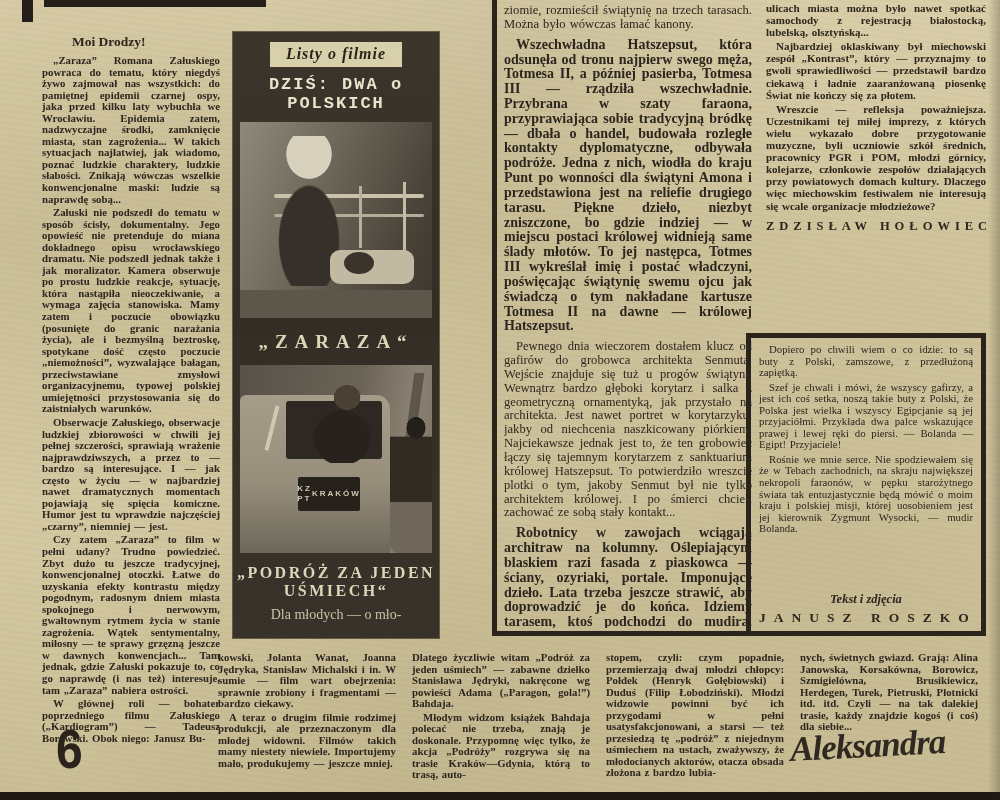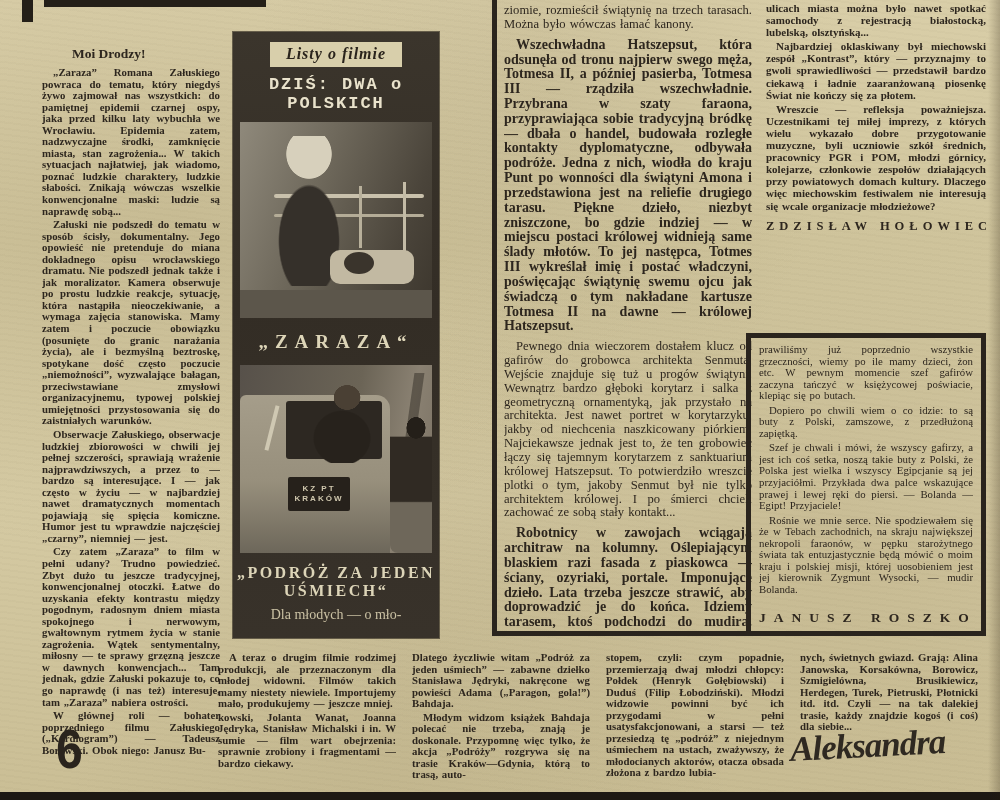--- a/index.html
+++ b/index.html
@@ -14,21 +14,21 @@
       repeating-linear-gradient(7deg, rgba(40,30,10,0.02) 0 2px, transparent 2px 6px),
       linear-gradient(180deg,#d9cea8 0%,#d0c59d 30%,#d5caa3 62%,#cabe95 100%);
   }
   .edge-top-strip{position:absolute;left:44px;top:0;width:222px;height:7px;background:#241f18;}
   .edge-top-nub{position:absolute;left:22px;top:0;width:11px;height:22px;background:#241f18;}
   .edge-bottom{position:absolute;left:0;top:792px;width:1000px;height:8px;background:#1d1813;}
   .edge-right-shade{position:absolute;right:0;top:0;width:12px;height:800px;
     background:linear-gradient(90deg,transparent,rgba(40,30,15,0.25));}
 
   
-  .left-col{position:absolute;left:42px;top:46px;width:178px;height:744px;overflow:hidden;}
+  .left-col{position:absolute;left:42px;top:34px;width:178px;height:744px;overflow:hidden;}
   .left-col h2{font-size:13.5px;margin:0 0 5px 30px;font-weight:bold;}
   .body-sm p{font-size:10.8px;line-height:1.07;font-weight:bold;text-align:justify;
     text-indent:11px;margin:0 0 2px 0;word-spacing:1px;}
 
   
   .film-box{position:absolute;left:233px;top:32px;width:206px;height:606px;overflow:hidden;
     background:linear-gradient(180deg,#3b352c 0%,#332d25 45%,#38322a 100%);
     box-shadow:0 0 0 1px rgba(30,25,18,0.6);}
   .fb-label-row{text-align:center;margin-top:10px;}
   .fb-label{display:inline-block;background:#d8cfab;color:#2a241c;font-style:italic;
@@ -61,22 +61,22 @@
     background:linear-gradient(180deg,#a59d8a 0%,#978f7c 55%,#6d675a 100%);border-radius:6px 14px 0 0;}
   .ph2-window{position:absolute;left:46px;top:36px;width:96px;height:58px;background:#2d2822;border-radius:3px;}
   .ph2-mirror{position:absolute;left:30px;top:40px;width:4px;height:46px;background:#cfc8b2;transform:rotate(14deg);}
   .ph2-driver{position:absolute;left:70px;top:20px;width:64px;height:78px;
     background:radial-gradient(ellipse 34% 26% at 58% 16%, #4a4034 0 60%, transparent 62%),
                radial-gradient(ellipse 70% 55% at 50% 68%, #27221c 0 62%, transparent 65%);}
   .ph2-boy{position:absolute;left:150px;top:52px;width:52px;height:136px;
     background:radial-gradient(ellipse 30% 13% at 50% 8%, #241f19 0 60%, transparent 62%),
                linear-gradient(180deg, transparent 14%, #302a23 15% 62%, #6e675a 63% 100%);
     border-radius:8px;}
-  .ph2-sign{position:absolute;left:48px;top:112px;width:62px;height:34px;background:#26211b;
-    border-radius:2px;display:flex;flex-direction:column;align-items:center;justify-content:center;}
+  .ph2-sign{position:absolute;left:58px;top:112px;width:62px;height:34px;background:#26211b;
+    border-radius:2px;display:flex;flex-direction:row;align-items:center;justify-content:center;}
   .ph2-sign div{color:#cfc7ae;font-family:"Liberation Sans", sans-serif;font-weight:bold;
     font-size:8px;line-height:1.2;letter-spacing:2px;}
 
   
   .frame-left{position:absolute;left:492px;top:0;width:5px;height:636px;background:#2a241d;}
   .frame-bottom{position:absolute;left:492px;top:631px;width:494px;height:5px;background:#2a241d;}
   .mid-col{position:absolute;left:504px;top:4px;width:248px;height:624px;overflow:hidden;}
   .mid-col p{margin:0 0 6px 0;text-align:justify;word-spacing:1px;}
   .mid-col p.sm{font-size:14px;line-height:1.06;font-weight:bold;text-indent:12px;}
   .mid-col p.lg{font-size:12.6px;line-height:1.1;font-weight:normal;text-indent:12px;}
@@ -178,31 +178,31 @@
 
   <div class="fest-col">
     <p class="first">ulicach miasta można było nawet spotkać samochody z rejestracją białostocką, lubelską, olsztyńską...</p>
     <p>Najbardziej oklaskiwany był miechowski zespół „Kontrast”, który — przyznajmy to gwoli sprawiedliwości — przedstawił bardzo ciekawą i ładnie zaaranżowaną piosenkę Świat nie kończy się za płotem.</p>
     <p>Wreszcie — refleksja poważniejsza. Uczestnikami tej miłej imprezy, z których wielu wykazało dobre przygotowanie muzyczne, byli uczniowie szkół średnich, pracownicy PGR i POM, młodzi górnicy, kolejarze, członkowie zespołów działających przy powiatowych domach kultury. Dlaczego więc miechowskim festiwalem nie interesują się wcale organizacje młodzieżowe?</p>
     <div class="fest-author">ZDZISŁAW HOŁOWIECKI</div>
   </div>
 
   <div class="roszko-box">
     <div class="roszko-paras">
-      <p class="first">prawiliśmy już poprzednio wszystkie grzeczności, wiemy po ile mamy dzieci, żon etc. W pewnym momencie szef gafirów zaczyna tańczyć w księżycowej poświacie, klepiąc się po butach.</p>
       <p>Dopiero po chwili wiem o co idzie: to są buty z Polski, zamszowe, z przedłużoną zapiętką.</p>
       <p>Szef je chwali i mówi, że wszyscy gafirzy, a jest ich coś setka, noszą takie buty z Polski, że Polska jest wielka i wszyscy Egipcjanie są jej przyjaciółmi. Przykłada dwa palce wskazujące prawej i lewej ręki do piersi. — Bolanda — Egipt! Przyjaciele!</p>
       <p>Rośnie we mnie serce. Nie spodziewałem się że w Tebach zachodnich, na skraju największej nekropoli faraonów, w pępku starożytnego świata tak entuzjastycznie będą mówić o moim kraju i polskiej misji, której uosobieniem jest jej kierownik Zygmunt Wysocki, — mudir Bolanda.</p>
     </div>
+    <div class="roszko-credit">Tekst i zdjęcia</div>
     <div class="roszko-author">JANUSZ ROSZKO</div>
   </div>
 
   <div class="bottom-col bc0 body-sm">
+    <p style="text-indent:0">kowski, Jolanta Wanat, Joanna Jędryka, Stanisław Michalski i in. W sumie — film wart obejrzenia: sprawnie zrobiony i fragmentami — bardzo ciekawy.</p>
     <p>A teraz o drugim filmie rodzimej produkcji, ale przeznaczonym dla młodej widowni. Filmów takich mamy niestety niewiele. Importujemy mało, produkujemy — jeszcze mniej.</p>
-    <p style="text-indent:0">kowski, Jolanta Wanat, Joanna Jędryka, Stanisław Michalski i in. W sumie — film wart obejrzenia: sprawnie zrobiony i fragmentami — bardzo ciekawy.</p>
   </div>
   <div class="bottom-col bc1 body-sm">
     <p style="text-indent:0">Dlatego życzliwie witam „Podróż za jeden uśmiech” — zabawne dziełko Stanisława Jędryki, nakręcone wg powieści Adama („Paragon, gola!”) Bahdaja.</p>
     <p>Młodym widzom książek Bahdaja polecać nie trzeba, znają je doskonale. Przypomnę więc tylko, że akcja „Podróży” rozgrywa się na trasie Kraków—Gdynia, którą to trasą, auto-</p>
   </div>
   <div class="bottom-col bc2 body-sm">
     <p style="text-indent:0">stopem, czyli: czym popadnie, przemierzają dwaj młodzi chłopcy: Połdek (Henryk Gołębiowski) i Duduś (Filip Łobodziński). Młodzi widzowie powinni być ich przygodami w pełni usatysfakcjonowani, a starsi — też przesiedzą tę „podróż” z niejednym uśmiechem na ustach, zważywszy, że młodocianych aktorów, otacza obsada złożona z bardzo lubia-</p>
   </div>
   <div class="bottom-col bc3 body-sm">
     <p style="text-indent:0">nych, świetnych gwiazd. Grają: Alina Janowska, Korsakówna, Borowicz, Szmigielówna, Brusikiewicz, Herdegen, Turek, Pietruski, Płotnicki itd. itd. Czyli — na tak dalekiej trasie, każdy znajdzie kogoś (i coś) dla siebie...</p>

